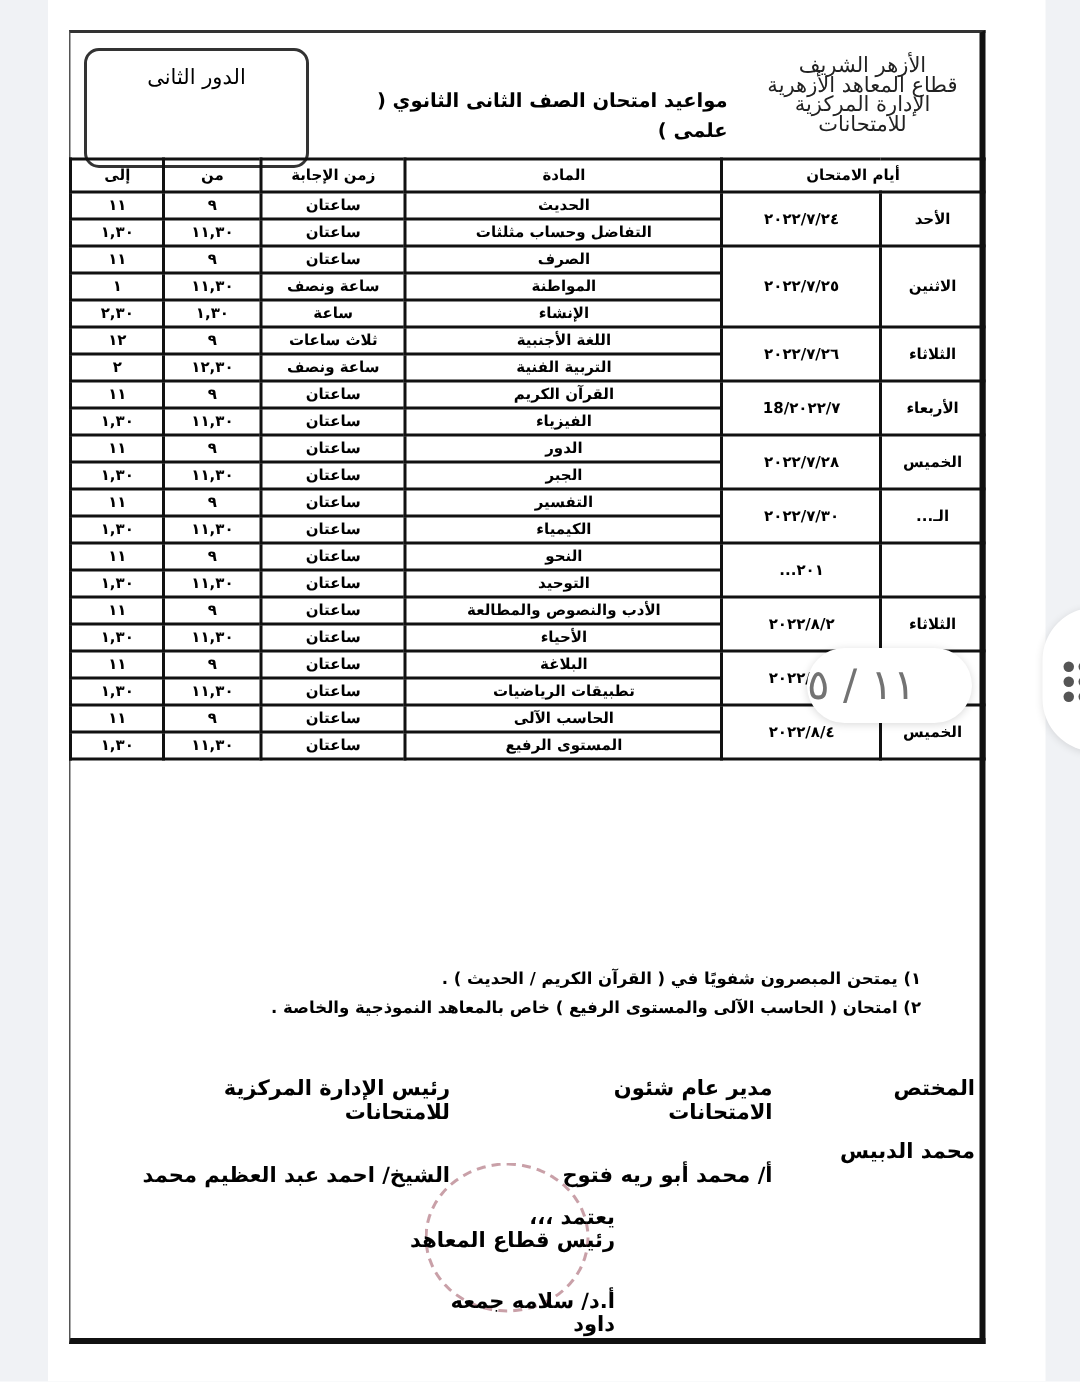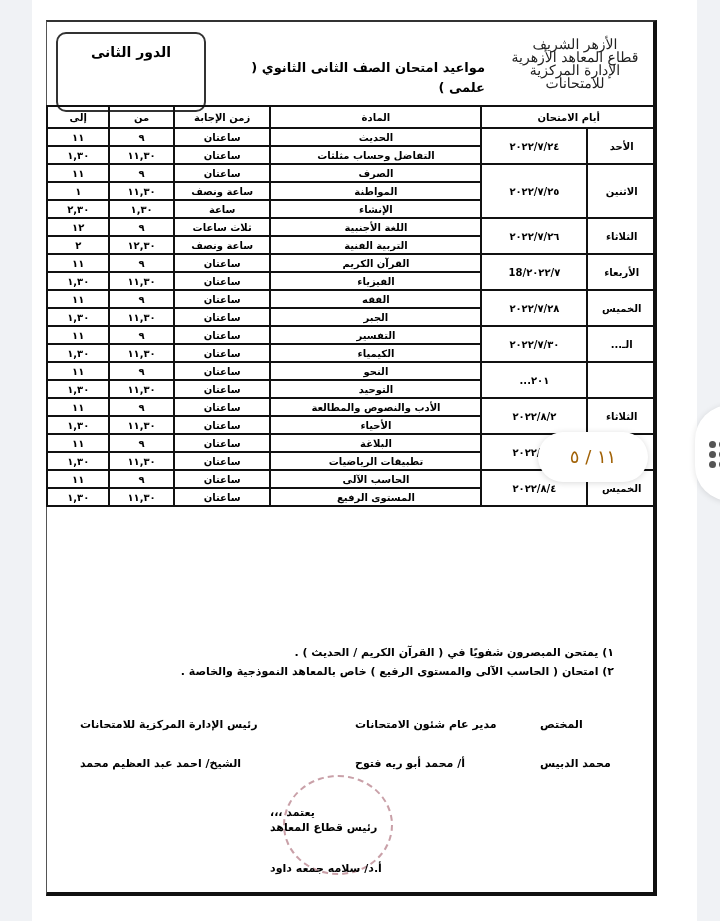--- a/index.html
+++ b/index.html
@@ -1,34 +1,34 @@
 <!DOCTYPE html>
 <html><head>
 <meta charset="utf-8">
 <style>
 *{box-sizing:border-box;margin:0;padding:0}
 body{width:720px;height:921px;background:#f0f2f5;font-family:"DejaVu Sans",sans-serif;position:relative;overflow:hidden}
 .paper{position:absolute;left:32px;top:0;width:665px;height:921px;background:#fff}
 .sheet{position:absolute;left:46px;top:20px;width:611px;height:876px;border-top:2px solid #333;border-right:4px solid #111;border-bottom:4px solid #111;border-left:1px solid #555}
-.hdr-box{position:absolute;left:56px;top:32px;width:150px;height:80px;border:2px solid #333;border-radius:10px;text-align:center;font-weight:bold;font-size:14px;line-height:24px;padding-top:6px;direction:rtl}
+.hdr-box{position:absolute;left:56px;top:32px;width:150px;height:80px;border:2px solid #333;border-radius:10px;text-align:center;font-weight:normal;font-size:14px;line-height:24px;padding-top:6px;direction:rtl}
 .logo{position:absolute;right:70px;top:38px;width:150px;text-align:center;direction:rtl;font-size:14px;line-height:13px;color:#222;font-family:"DejaVu Serif",serif}
 .title{position:absolute;left:215px;top:58px;width:270px;text-align:right;direction:rtl;font-weight:bold;font-size:13px;line-height:20px}
 table{position:absolute;left:46px;top:105px;width:611px;border-collapse:collapse;direction:rtl;font-weight:bold;font-size:10px;text-align:center}
 td,th{border:2px solid #111;height:18px;padding:0 2px}
 th{height:22px;font-size:10px}
 td.day{width:66px}
 td.date{width:102px;font-size:10px}
 td.subj{width:203px}
 td.dur{width:93px}
 td.from{width:62px}
 td.to{width:60px}
 .notes{position:absolute;right:66px;top:643px;direction:rtl;font-weight:bold;font-size:11px;line-height:19px;width:560px}
-.sig{position:absolute;direction:rtl;font-weight:bold;font-size:11px;text-align:left}
+.sig{position:absolute;direction:rtl;font-weight:bold;font-size:14px;text-align:right}
 .stamp{position:absolute;left:283px;top:775px;width:110px;height:100px;border:2px dashed #c9a0a8;border-radius:50%}
-.pager{position:absolute;left:538px;top:432px;width:110px;height:50px;background:#fff;border-radius:25px;box-shadow:0 1px 6px rgba(0,0,0,.15);font-size:18px;text-align:center;line-height:50px;color:#a16207;direction:rtl}
+.pager{position:absolute;left:538px;top:432px;width:110px;height:50px;background:#fff;border-radius:25px;box-shadow:0 1px 6px rgba(0,0,0,.15);font-size:28px;text-align:left;line-height:50px;color:#737373;direction:rtl}
 .fab{position:absolute;left:695px;top:405px;width:70px;height:96px;background:#fff;border-radius:40px;box-shadow:0 1px 6px rgba(0,0,0,.12)}
 .dots{position:absolute;left:14px;top:36px;width:20px;display:grid;grid-template-columns:repeat(2,7px);gap:3px}
 .dots i{width:7px;height:7px;border-radius:50%;background:#555;display:block}
 </style>
 </head>
 <body>
 
 <div class="paper"></div>
 <div class="sheet"></div>
 
@@ -115,21 +115,21 @@
       </tr>
       <tr>
         <td class="subj">الفيزياء</td>
         <td class="dur">ساعتان</td>
         <td class="from">١١,٣٠</td>
         <td class="to">١,٣٠</td>
       </tr>
       <tr>
         <td class="day" rowspan="2">الخميس</td>
         <td class="date" rowspan="2">٢٠٢٢/٧/٢٨</td>
-        <td class="subj">الفقه</td>
+        <td class="subj">الدور</td>
         <td class="dur">ساعتان</td>
         <td class="from">٩</td>
         <td class="to">١١</td>
       </tr>
       <tr>
         <td class="subj">الجبر</td>
         <td class="dur">ساعتان</td>
         <td class="from">١١,٣٠</td>
         <td class="to">١,٣٠</td>
       </tr>

